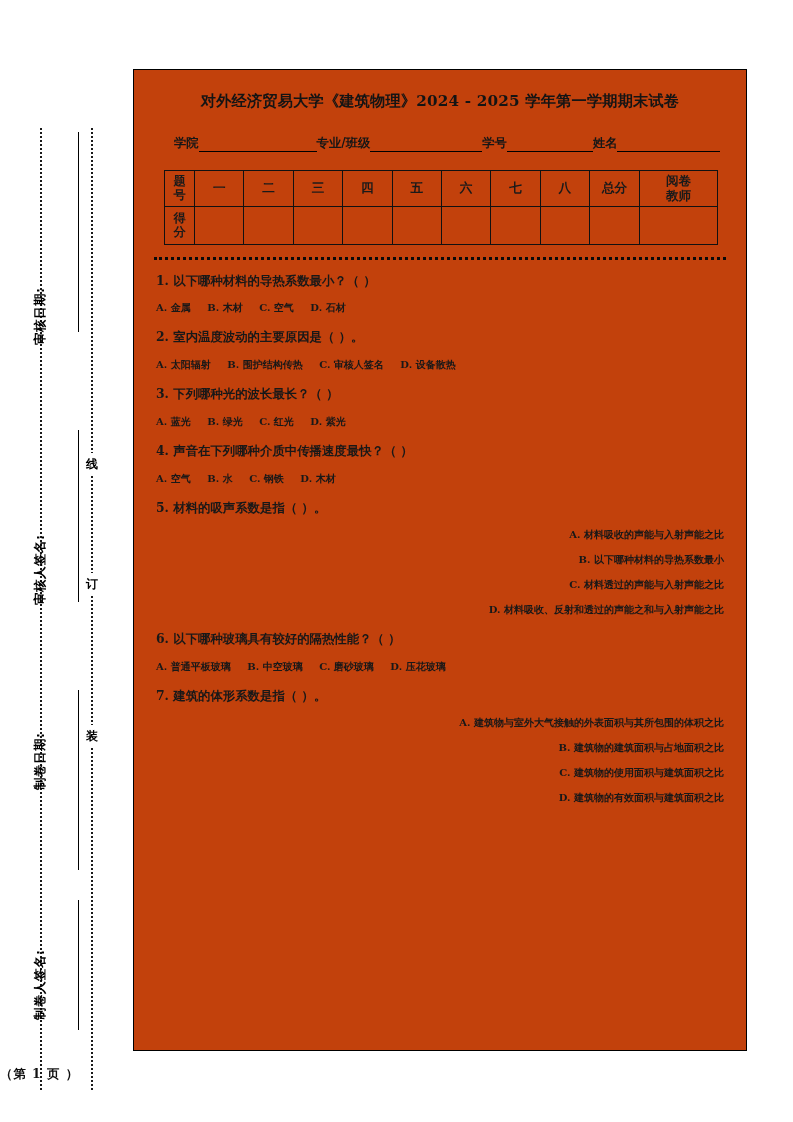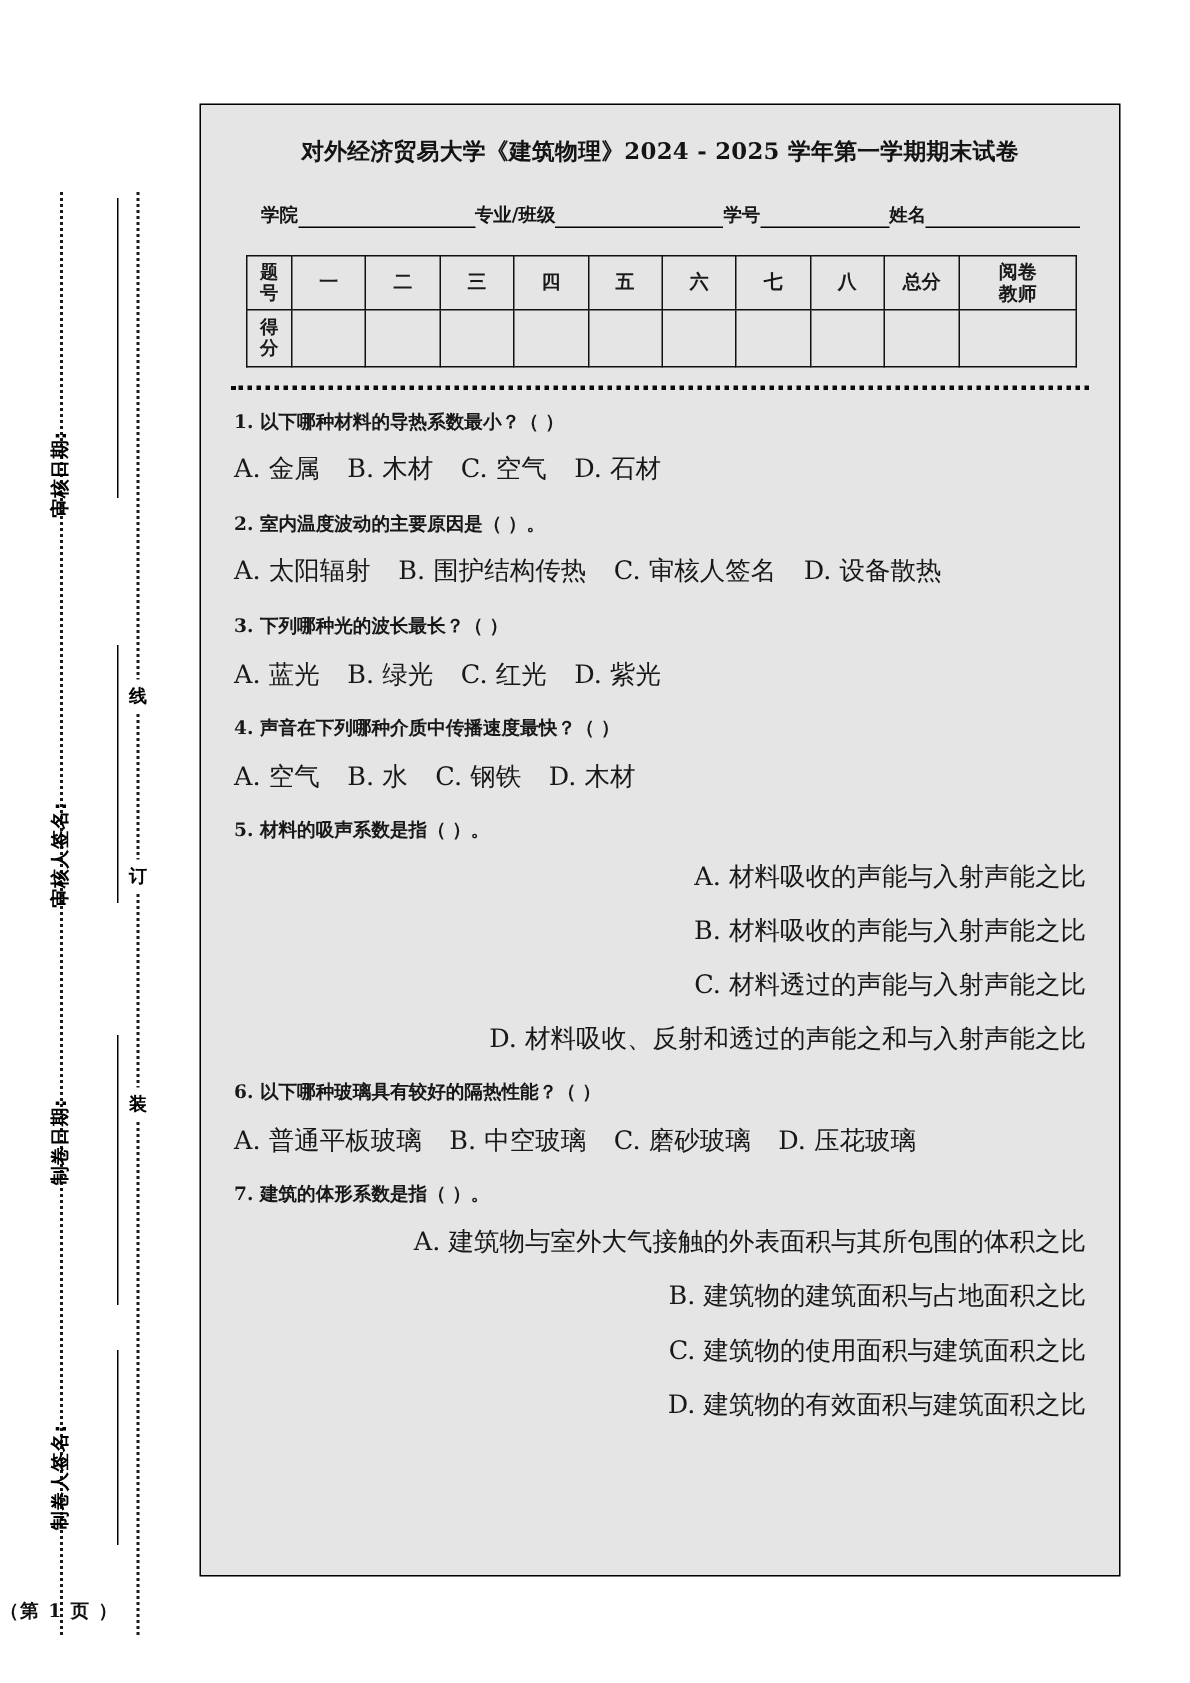--- a/index.html
+++ b/index.html
@@ -61,21 +61,21 @@
     background: #fff;
     padding: 3px 0;
   }
 
   
   #content {
     position: absolute;
     left: 133px; top: 69px;
     width: 614px; height: 982px;
     border: 1.4px solid #000;
-    background: #e5e5e5;
+    background: #c2410c;
     padding: 14px 18px 0 18px;
   }
 
   .doc-title {
     font-family: "DejaVu Serif", "Liberation Serif", serif;
     font-size: 15.2px;
     font-weight: bold;
     line-height: 1.75;
     text-align: center;
     color: #141414;
@@ -153,22 +153,22 @@
     margin-bottom: 4px;
     text-align: justify;
   }
   .q {
     font-size: 12.4px;
     font-weight: bold;
     line-height: 1.6;
     margin-top: 11px;
   }
   .opts {
-    font-size: 17px;
-    font-weight: normal;
+    font-size: 10px;
+    font-weight: bold;
     line-height: 1.6;
     margin-top: 10px;
   }
   .opts.inline span.opt { margin-right: 13px; white-space: nowrap; }
   .opts.stacked { margin-top: 9px; text-align: right; }
 
   
   .footer {
     position: absolute;
     left: 0; right: 0;
@@ -313,21 +313,21 @@
         <span class="opt">B. 水</span>
         <span class="opt">C. 钢铁</span>
         <span class="opt">D. 木材</span>
       </div>
 
       <div class="q">
         <span>5.</span>
         <span>材料的吸声系数是指（  ）。</span>
       </div>
       <div class="opts stacked">A. 材料吸收的声能与入射声能之比</div>
-      <div class="opts stacked">B. 材料吸收的声能与入射声能之比</div>
+      <div class="opts stacked">B. 以下哪种材料的导热系数最小</div>
       <div class="opts stacked">C. 材料透过的声能与入射声能之比</div>
       <div class="opts stacked">D. 材料吸收、反射和透过的声能之和与入射声能之比</div>
 
       <div class="q">
         <span>6.</span>
         <span>以下哪种玻璃具有较好的隔热性能？（  ）</span>
       </div>
       <div class="opts inline">
         <span class="opt">A. 普通平板玻璃</span>
         <span class="opt">B. 中空玻璃</span>

